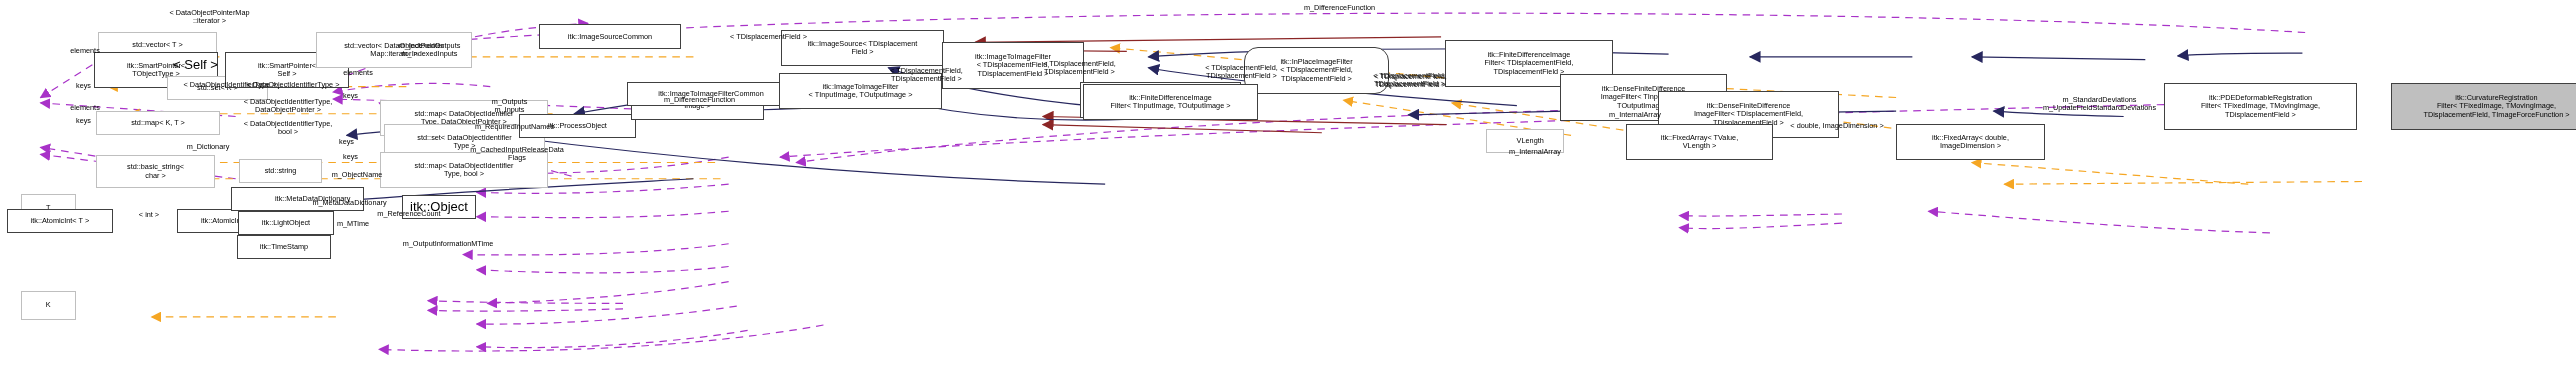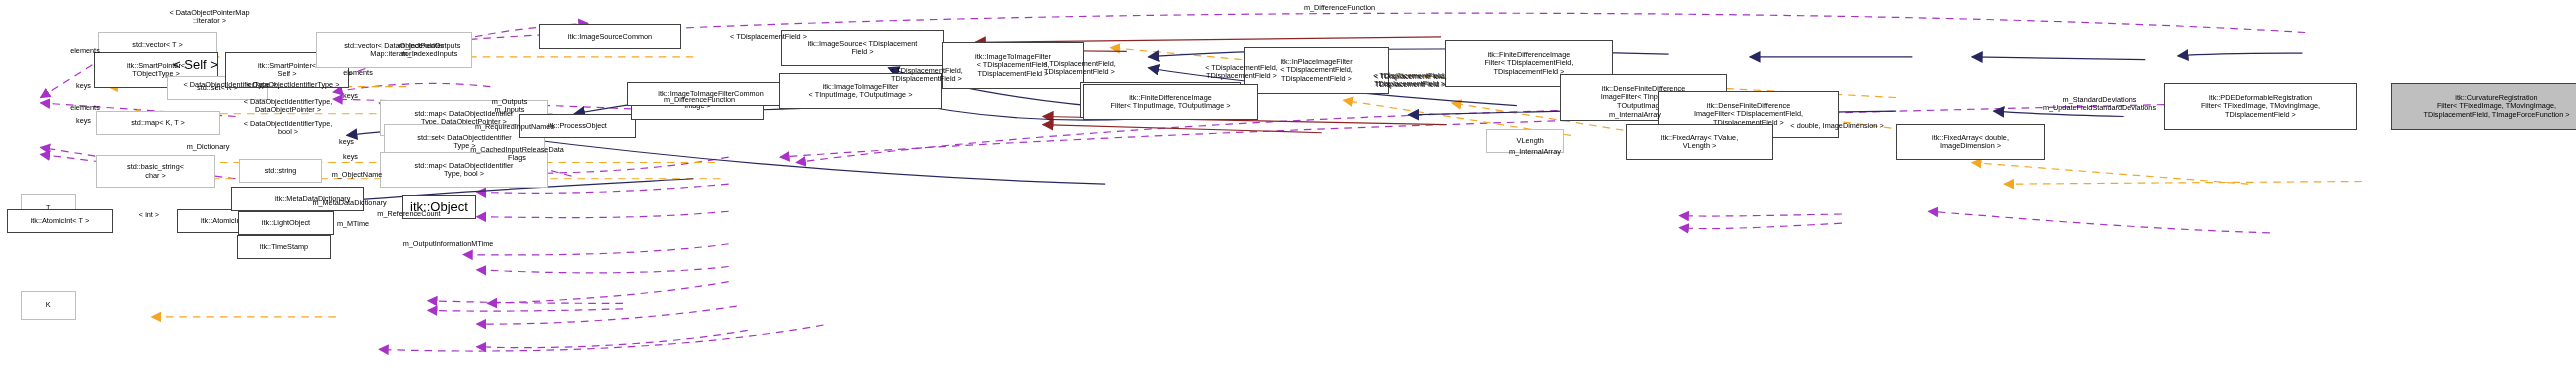--- a/index.html
+++ b/index.html
@@ -190,21 +190,21 @@
       <div class="node cls" style="left: 627px; top: 82px; width: 168px; height: 24.4px; font-size: 7.3px;">itk::ImageToImageFilterCommon</div>
       <div class="node cls" style="left: 781px; top: 30px; width: 163px; height: 36px; font-size: 7.3px;">itk::ImageSource&lt; TDisplacement
 Field &gt;</div>
       <div class="node cls" style="left: 779px; top: 73px; width: 163px; height: 36px; font-size: 7.3px;">itk::ImageToImageFilter
 &lt; TInputImage, TOutputImage &gt;</div>
       <div class="node cls" style="left: 942px; top: 42px; width: 142px; height: 47px; font-size: 7.3px;">itk::ImageToImageFilter
 &lt; TDisplacementField,
 TDisplacementField &gt;</div>
       <div class="node cls" style="left: 1080px; top: 82px; width: 161px; height: 36px; font-size: 7.3px;">itk::InPlaceImageFilter
 &lt; TInputImage, TOutputImage &gt;</div>
-      <div class="node cls" style="left: 1244px; top: 47px; width: 145px; height: 47px; font-size: 7.3px;">itk::InPlaceImageFilter
+      <div class="node cls" style="left: 1244px; top: 47px; width: 145px; height: 47px; font-size: 7.3px; border-radius: 14px;">itk::InPlaceImageFilter
 &lt; TDisplacementField,
 TDisplacementField &gt;</div>
       <div class="node cls" style="left: 1083px; top: 84px; width: 175px; height: 36px; font-size: 7.3px;">itk::FiniteDifferenceImage
 Filter&lt; TInputImage, TOutputImage &gt;</div>
       <div class="node cls" style="left: 1445px; top: 40px; width: 168px; height: 47px; font-size: 7.3px;">itk::FiniteDifferenceImage
 Filter&lt; TDisplacementField,
 TDisplacementField &gt;</div>
       <div class="node cls" style="left: 1560px; top: 74px; width: 167px; height: 47px; font-size: 7.3px;">itk::DenseFiniteDifference
 ImageFilter&lt; TInputImage,
 TOutputImage &gt;</div>

